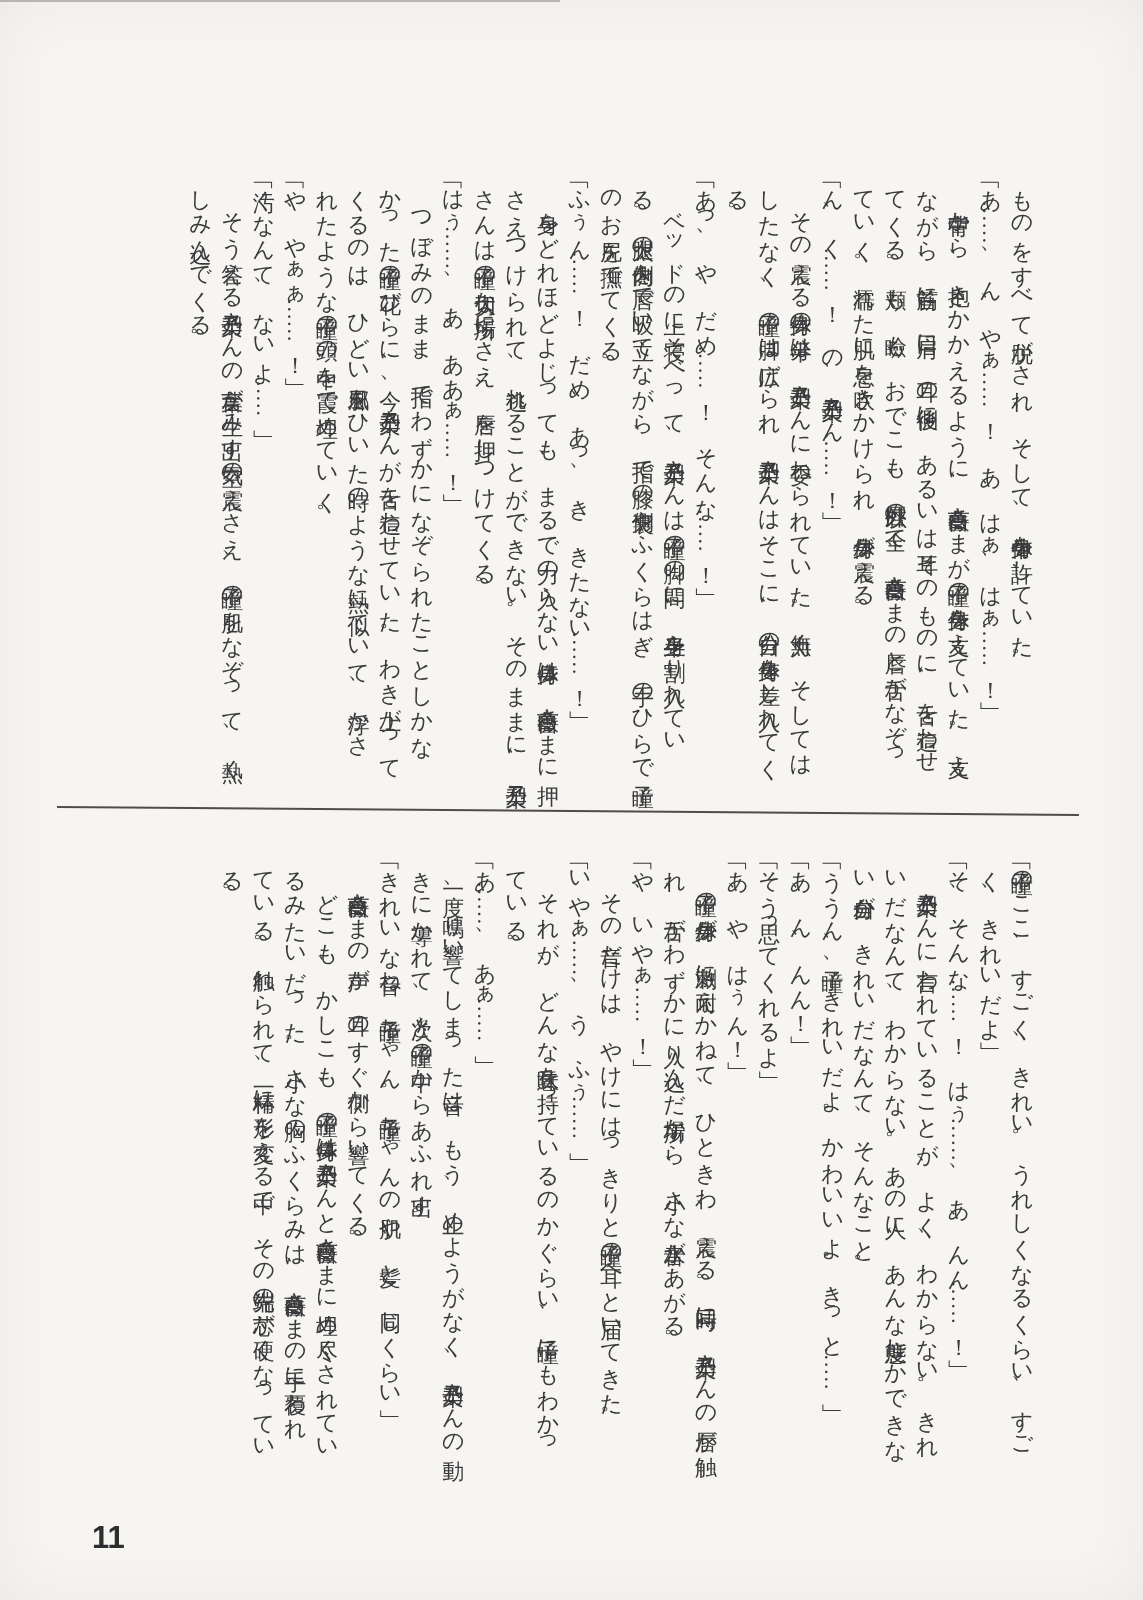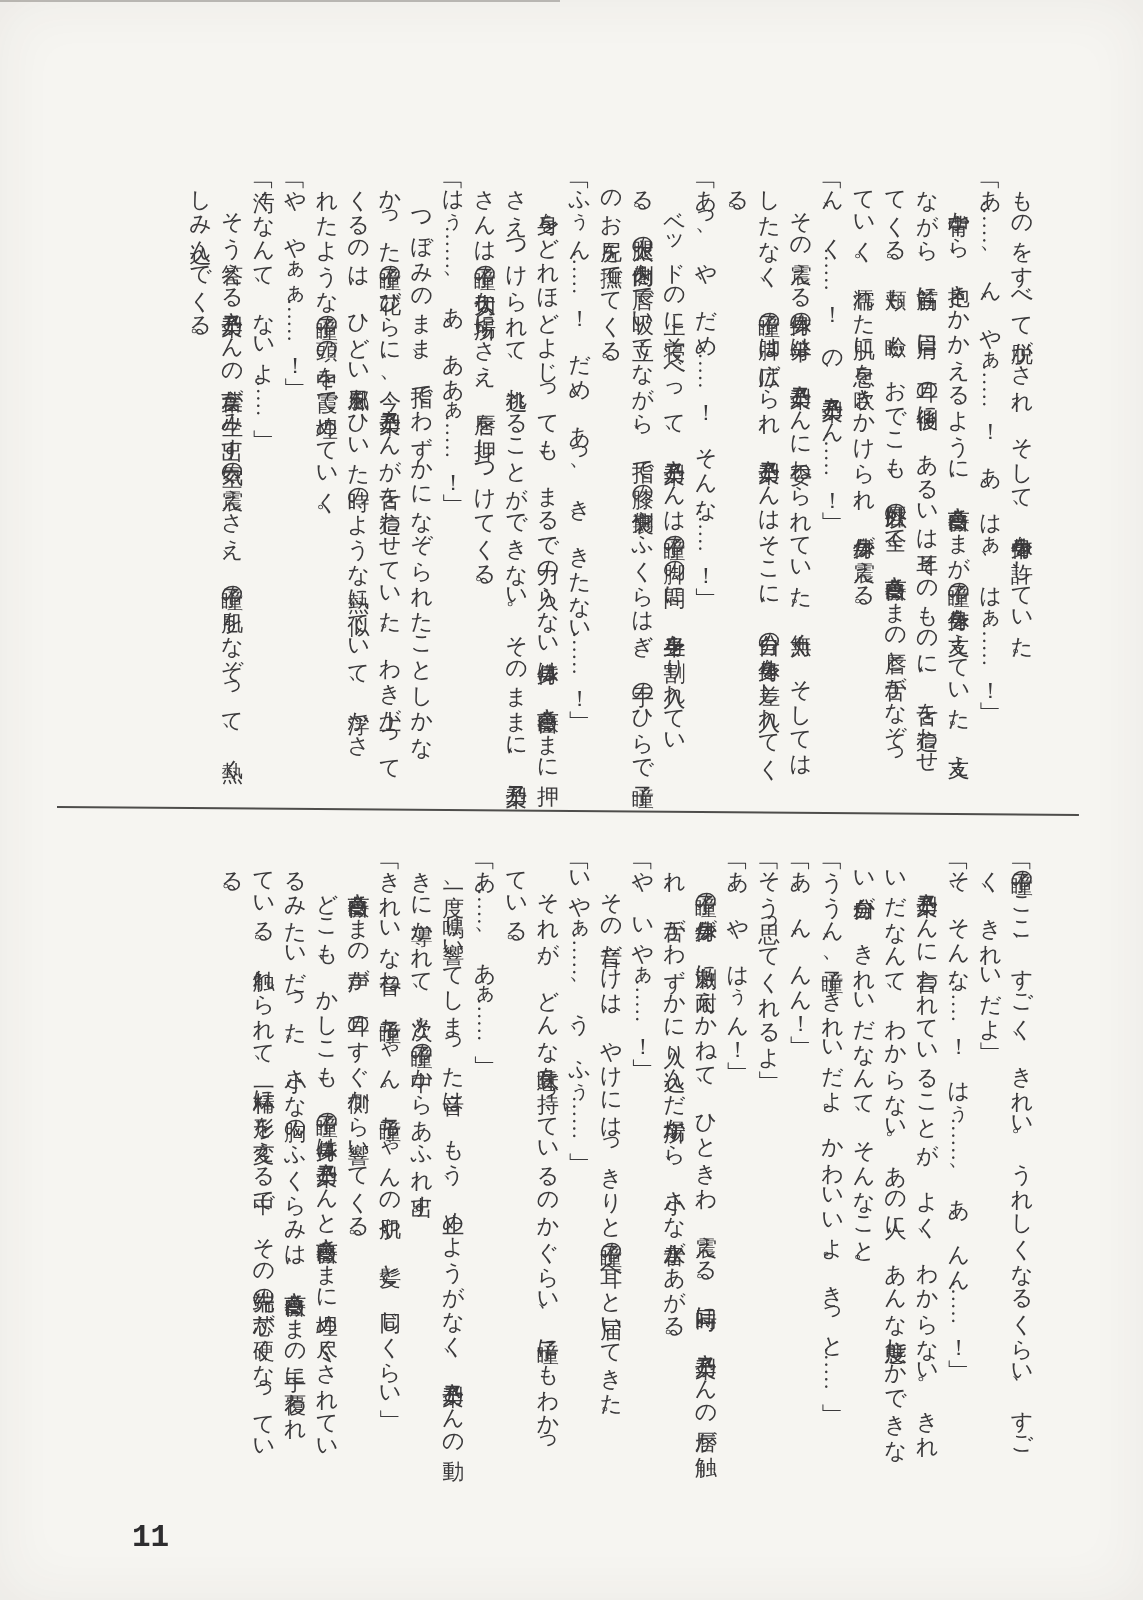--- a/index.html
+++ b/index.html
@@ -73,22 +73,21 @@
     transform: rotate(0.45deg);
     transform-origin: 0 0;
   }
   .page-number {
     position: absolute;
     left: 92px;
     top: 1520px;
     font-size: 31px;
     font-weight: bold;
     color: #2e2d2f;
-    font-family: Liberation Mono, monospace;
-    margin-left: 40px;
+    font-family: Liberation Sans, sans-serif;
   }
 </style>
 </head>
 <body>
 
 <div class="page">
   <div class="scan-edge-top"></div>
 
   <section class="vblock block-top">
       <p class="para">ものをすべて脱がされ、そして、身体中を許していた。</p>

